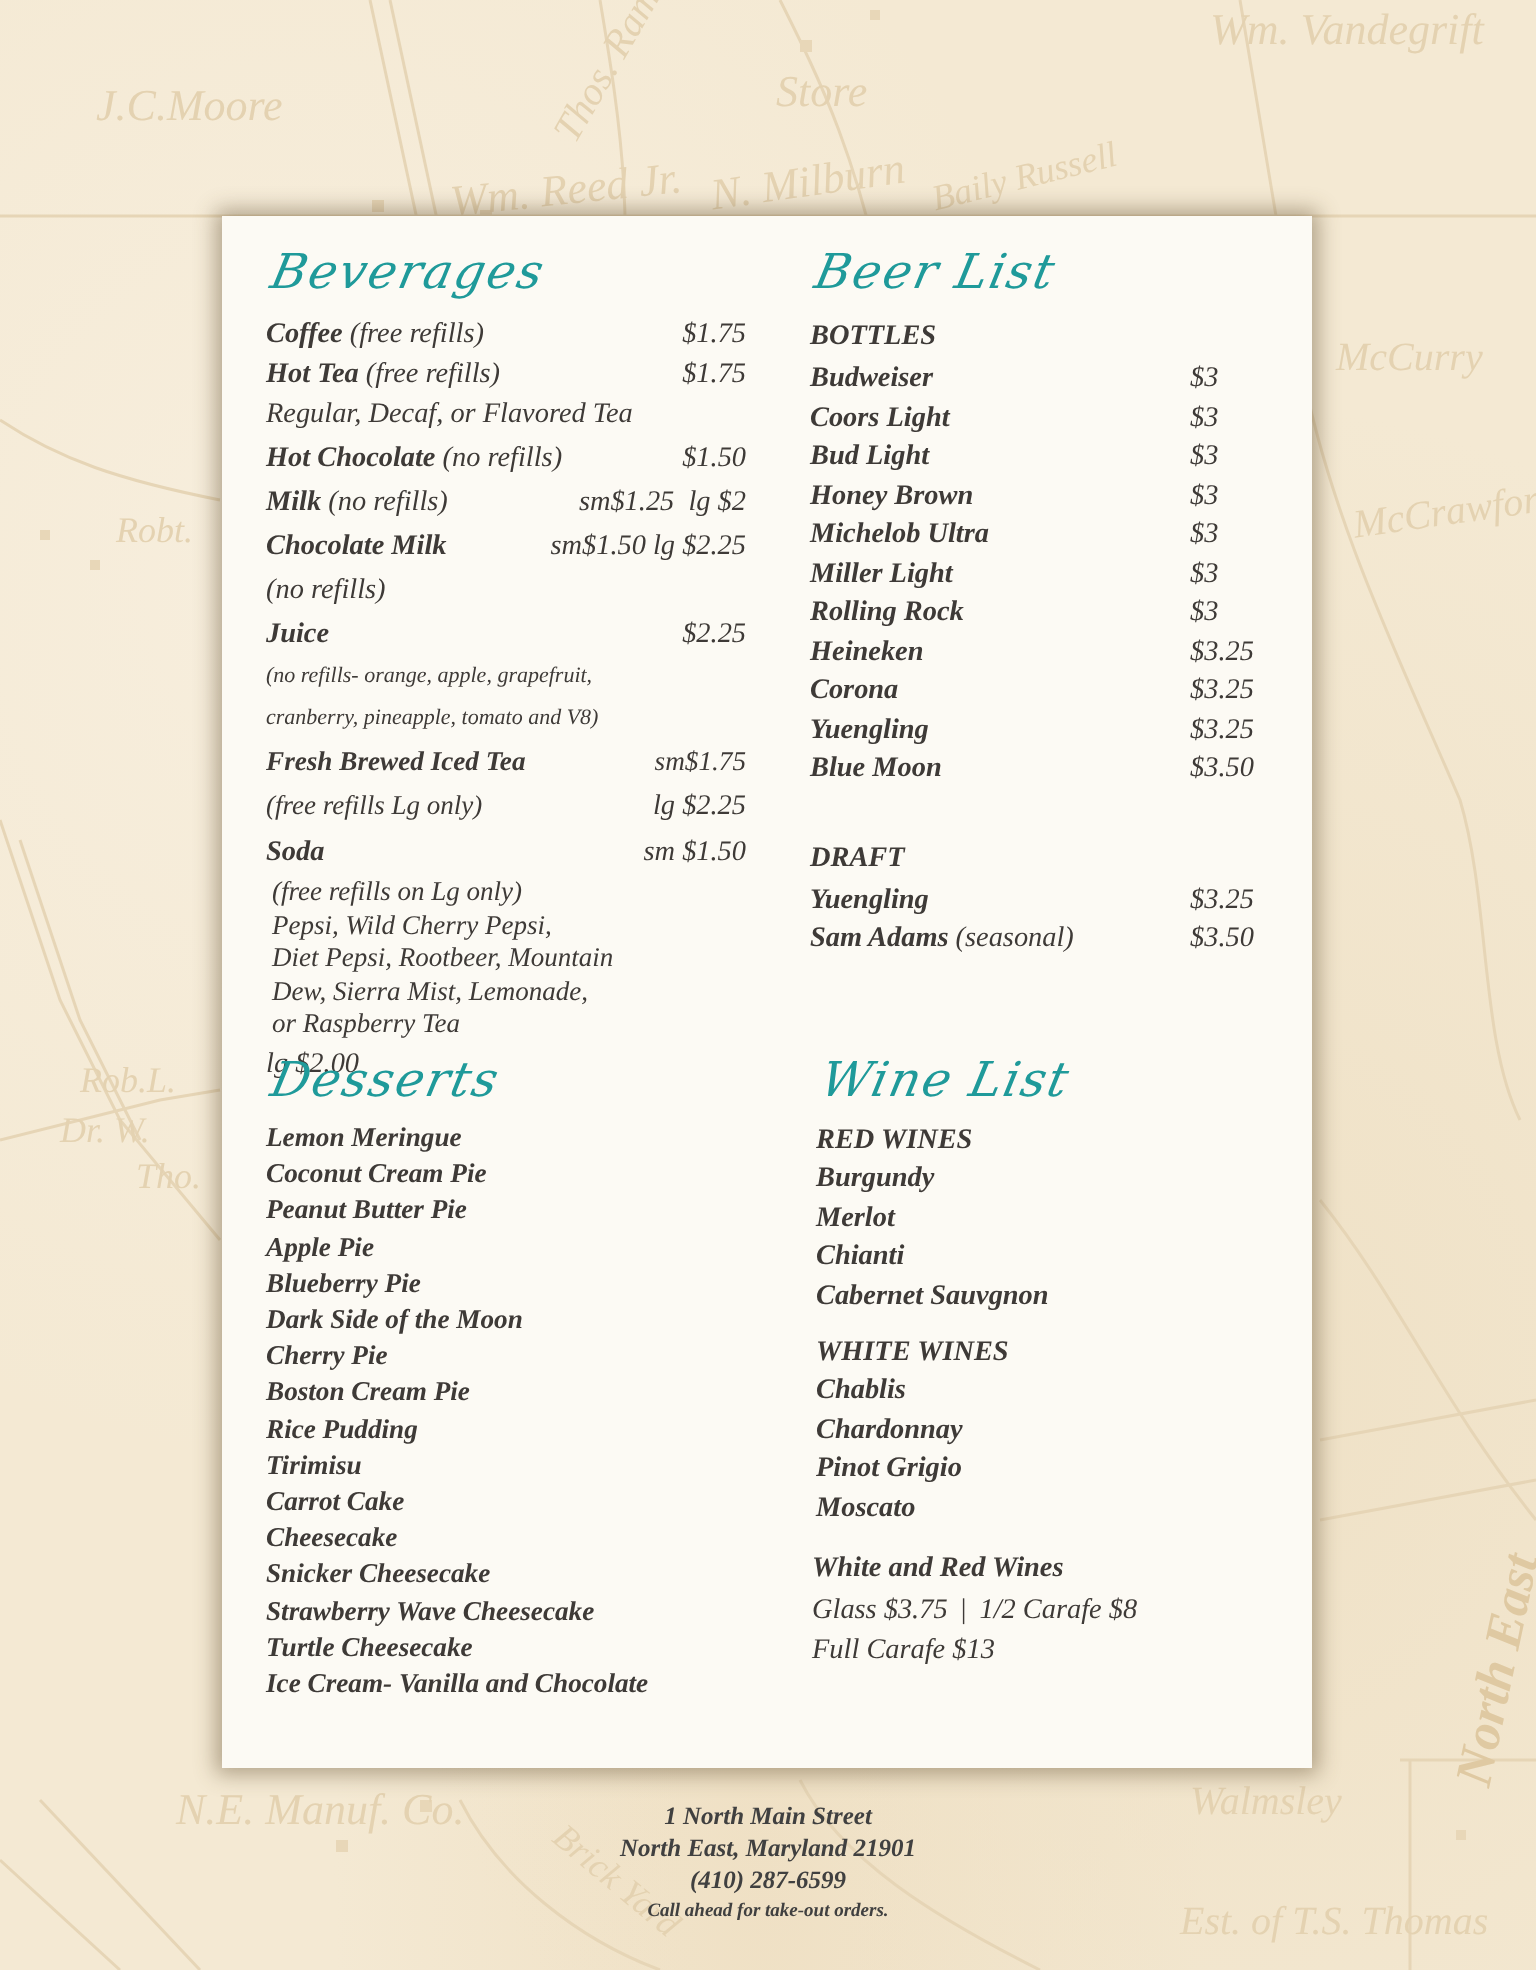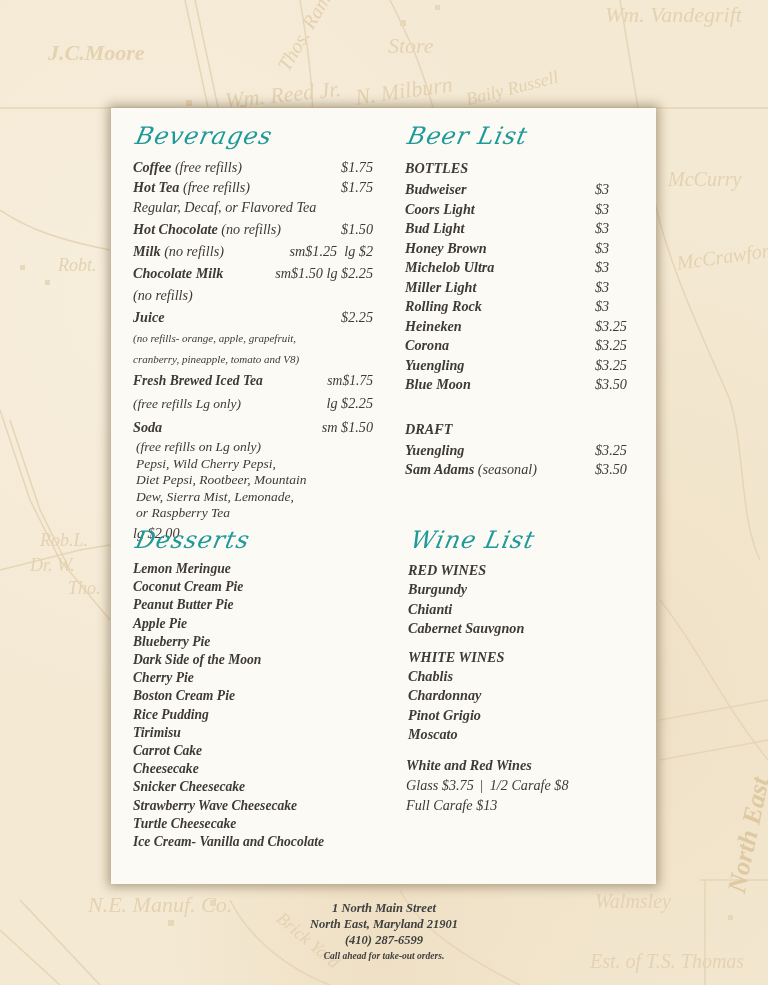--- a/index.html
+++ b/index.html
@@ -112,21 +112,21 @@
       <rect x="240" y="105" width="6" height="6"></rect>
       <rect x="400" y="20" width="6" height="6"></rect>
       <rect x="435" y="5" width="5" height="5"></rect>
       <rect x="20" y="265" width="5" height="5"></rect>
       <rect x="45" y="280" width="5" height="5"></rect>
       <rect x="168" y="920" width="6" height="6"></rect>
       <rect x="210" y="900" width="6" height="6"></rect>
       <rect x="728" y="915" width="5" height="5"></rect>
     </g>
   </svg>
-  <div class="map-label" style="left:48px;top:40px;font-size:22px;font-weight:bold;">J.C.Moore</div>
+  <div class="map-label" style="left:48px;top:40px;font-size:22px;">J.C.Moore</div>
   <div class="map-label" style="left:255px;top:10px;transform:rotate(-60deg);font-size:20px;">Thos. Ramsey</div>
   <div class="map-label" style="left:388px;top:33px;font-size:22px;">Store</div>
   <div class="map-label" style="left:605px;top:2px;font-size:22px;">Wm. Vandegrift</div>
   <div class="map-label" style="left:225px;top:82px;font-size:22px;transform:rotate(-6deg);">Wm. Reed Jr.</div>
   <div class="map-label" style="left:355px;top:78px;font-size:22px;transform:rotate(-8deg);">N. Milburn</div>
   <div class="map-label" style="left:465px;top:78px;font-size:18px;transform:rotate(-14deg);">Baily Russell</div>
   <div class="map-label" style="left:668px;top:168px;font-size:20px;">McCurry</div>
   <div class="map-label" style="left:676px;top:240px;font-size:20px;transform:rotate(-8deg);">McCrawford Factory</div>
   <div class="map-label" style="left:58px;top:255px;font-size:18px;">Robt.</div>
   <div class="map-label" style="left:40px;top:530px;font-size:18px;">Rob.L.</div>
@@ -278,20 +278,21 @@
           <span class="name"><span>Sam Adams</span><span class="n"> (seasonal)</span></span>
           <span class="price">$3.50</span>
         </div>
     </div>
   </div>
 
   <div class="col col-right" style="top:418px;left:297px;">
     <div class="heading">Wine List</div>
     <div class="cat-label" style="margin-top:6px;">RED WINES</div>
     <div class="wine-item">Burgundy</div>
+    <div class="wine-item">Merlot</div>
     <div class="wine-item">Chianti</div>
     <div class="wine-item">Cabernet Sauvgnon</div>
     <div class="cat-label" style="margin-top:8px;">WHITE WINES</div>
     <div class="wine-item">Chablis</div>
     <div class="wine-item">Chardonnay</div>
     <div class="wine-item">Pinot Grigio</div>
     <div class="wine-item">Moscato</div>
     <div class="wine-item" style="margin-top:11px;margin-left:-2px;">White and Red Wines</div>
     <div style="line-height:20px;margin-left:-2px;">
       <span>Glass $3.75</span>

